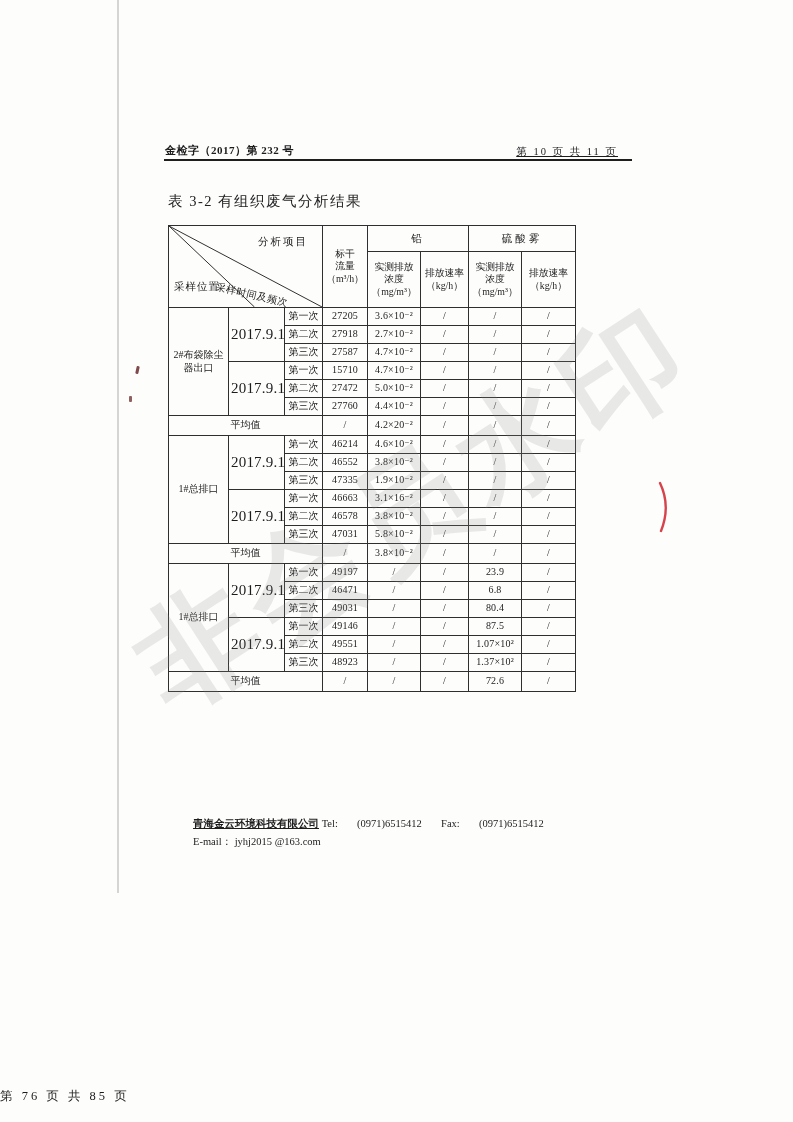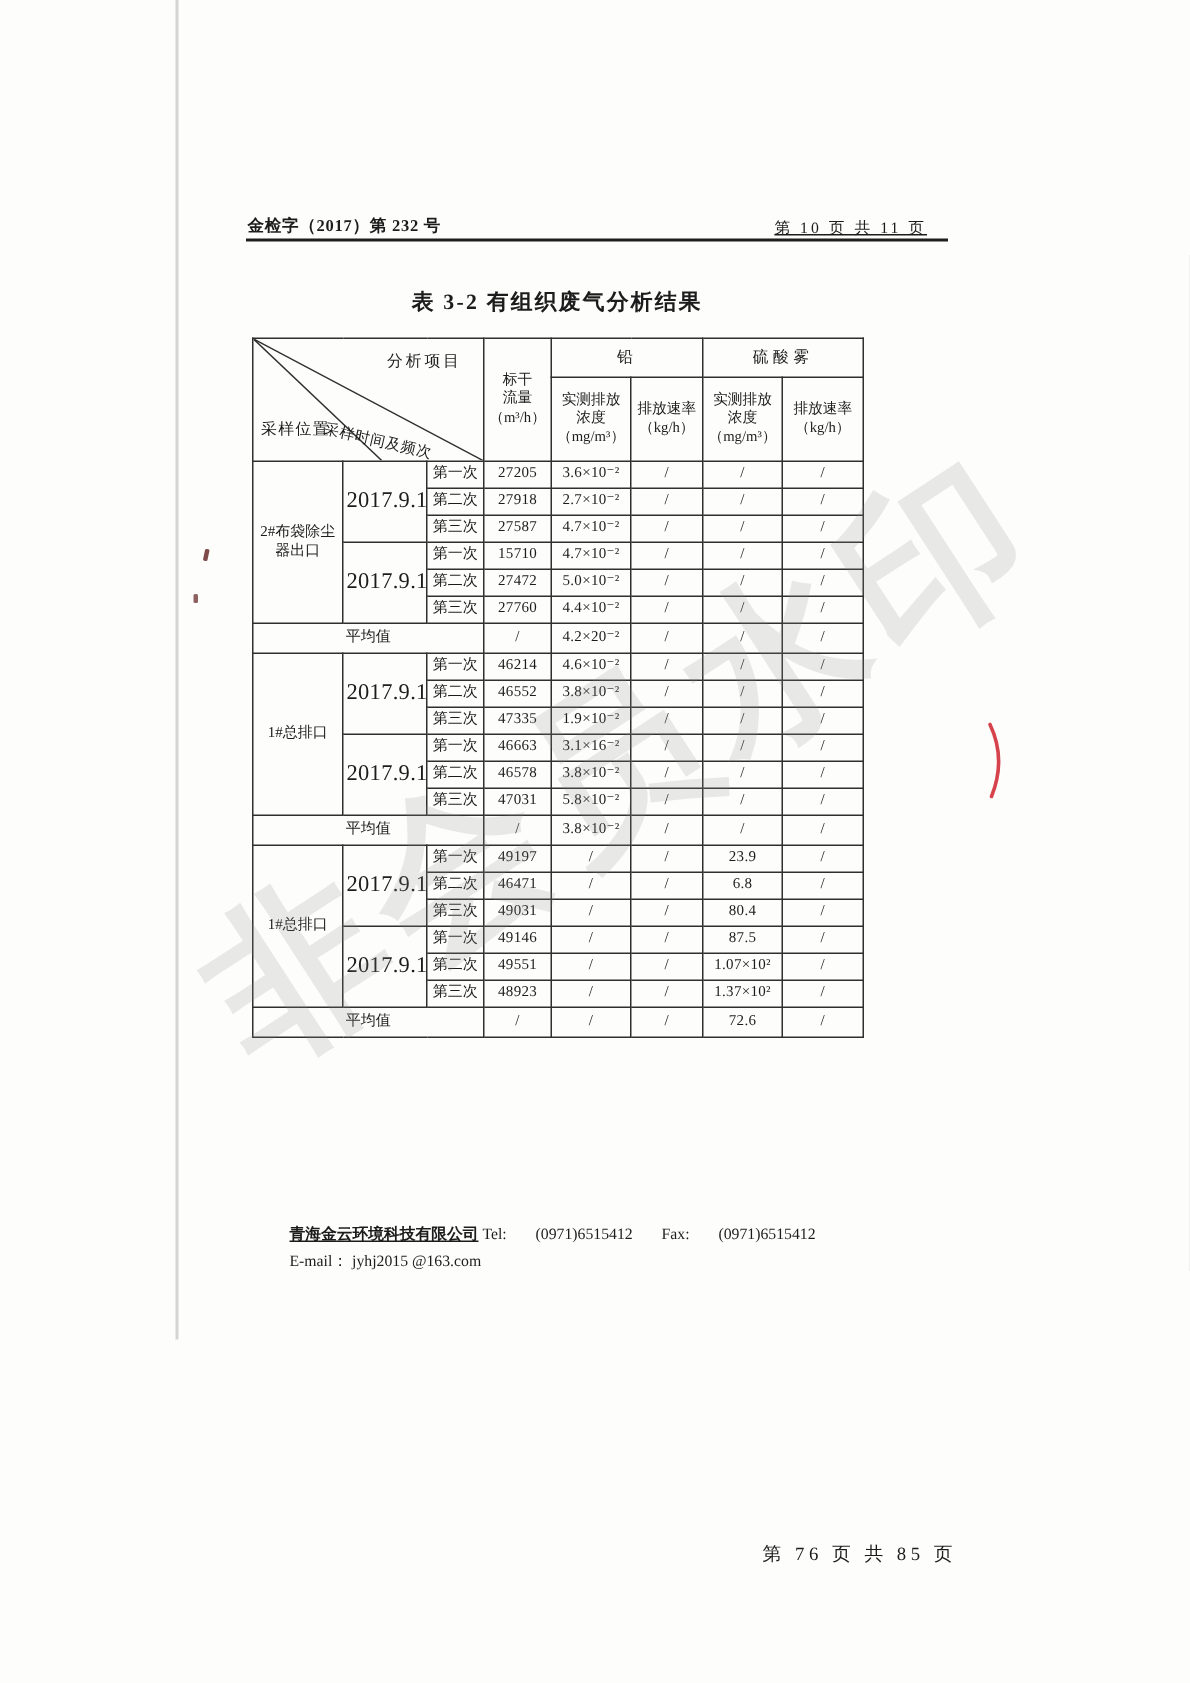--- a/index.html
+++ b/index.html
@@ -25,22 +25,22 @@
     transform:rotate(-33deg); transform-origin:left center;
     font-size:118px; font-weight:700; letter-spacing:8px; white-space:nowrap;
     color:#8d8d8d; opacity:.18; z-index:5; pointer-events:none;
     font-family:"Liberation Sans","DejaVu Sans",sans-serif;
   }
   
   .doc-number{ position:absolute; left:165px; top:143px; font-size:11px; font-weight:700; letter-spacing:.5px;}
   .page-info-top{ position:absolute; right:175px; top:145px; font-size:10.5px; letter-spacing:2px;text-decoration:underline;}
   .header-rule{ position:absolute; left:164px; top:159px; width:468px; height:2px; background:#1e1e1e;}
   
-  .table-title{ position:absolute; left:168px; top:192px; width:407px; text-align:center;
-    font-size:14.5px; font-weight:700; letter-spacing:1.5px;}
+  .table-title{ position:absolute; left:168px; top:192px; width:407px; 
+    font-size:14.5px; font-weight:400; letter-spacing:1.5px;}
   
   table.report{
     position:absolute; left:168px; top:225px;
     border-collapse:collapse; table-layout:fixed;
     width:407px; border:1.5px solid #242424;
     font-size:10px; line-height:1.25;
   }
   table.report td{
     border:1px solid #2f2f2f; text-align:center; vertical-align:middle;
     padding:0 2px; overflow:hidden;
@@ -53,21 +53,21 @@
   .corner-left{ position:absolute; left:5px; bottom:14px; font-size:10.5px; letter-spacing:1px;}
   .corner-diag{ position:absolute; left:46px; bottom:6px; font-size:10px; transform:rotate(13deg); letter-spacing:.5px;}
   .num{ font-size:10px; letter-spacing:.2px; }
   .datecell{ font-size:15px; letter-spacing:.2px; }
   .hdr-sub div{ font-size:9.8px; }
   .grp{ font-size:10.5px; letter-spacing:3px; }
   
   .contact{ position:absolute; left:193px; top:815px; font-size:10.5px; line-height:1.7; }
   .contact .company{ font-weight:700; text-decoration:underline; }
   .contact .gap{ display:inline-block; width:14px; }
-  .page-info-bottom{ position:absolute; left:0; top:1028px; width:638px; text-align:right;
+  .page-info-bottom{ position:absolute; left:0; top:1088px; width:638px; text-align:left;
     font-size:12.5px; letter-spacing:3px; }
 </style>
 </head>
 <body>
 
 <div class="page">
 
   <div class="left-edge-line"></div>
   <div class="red-dash d1"></div>
   <div class="red-dash d2"></div>

